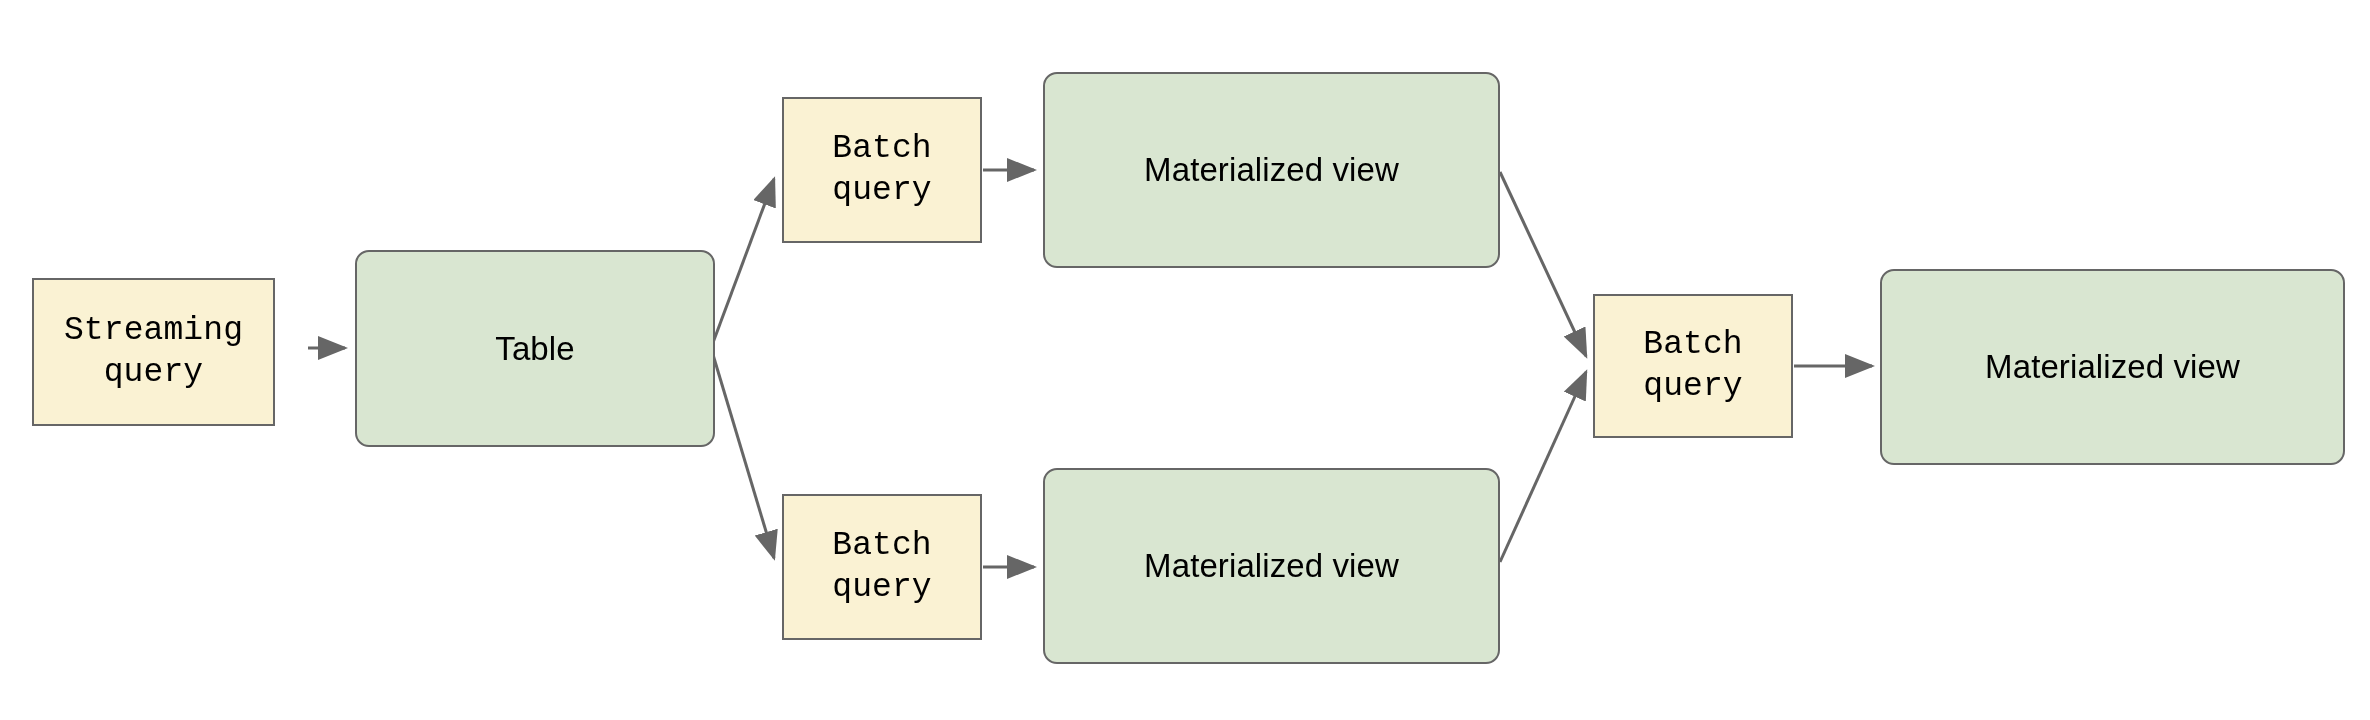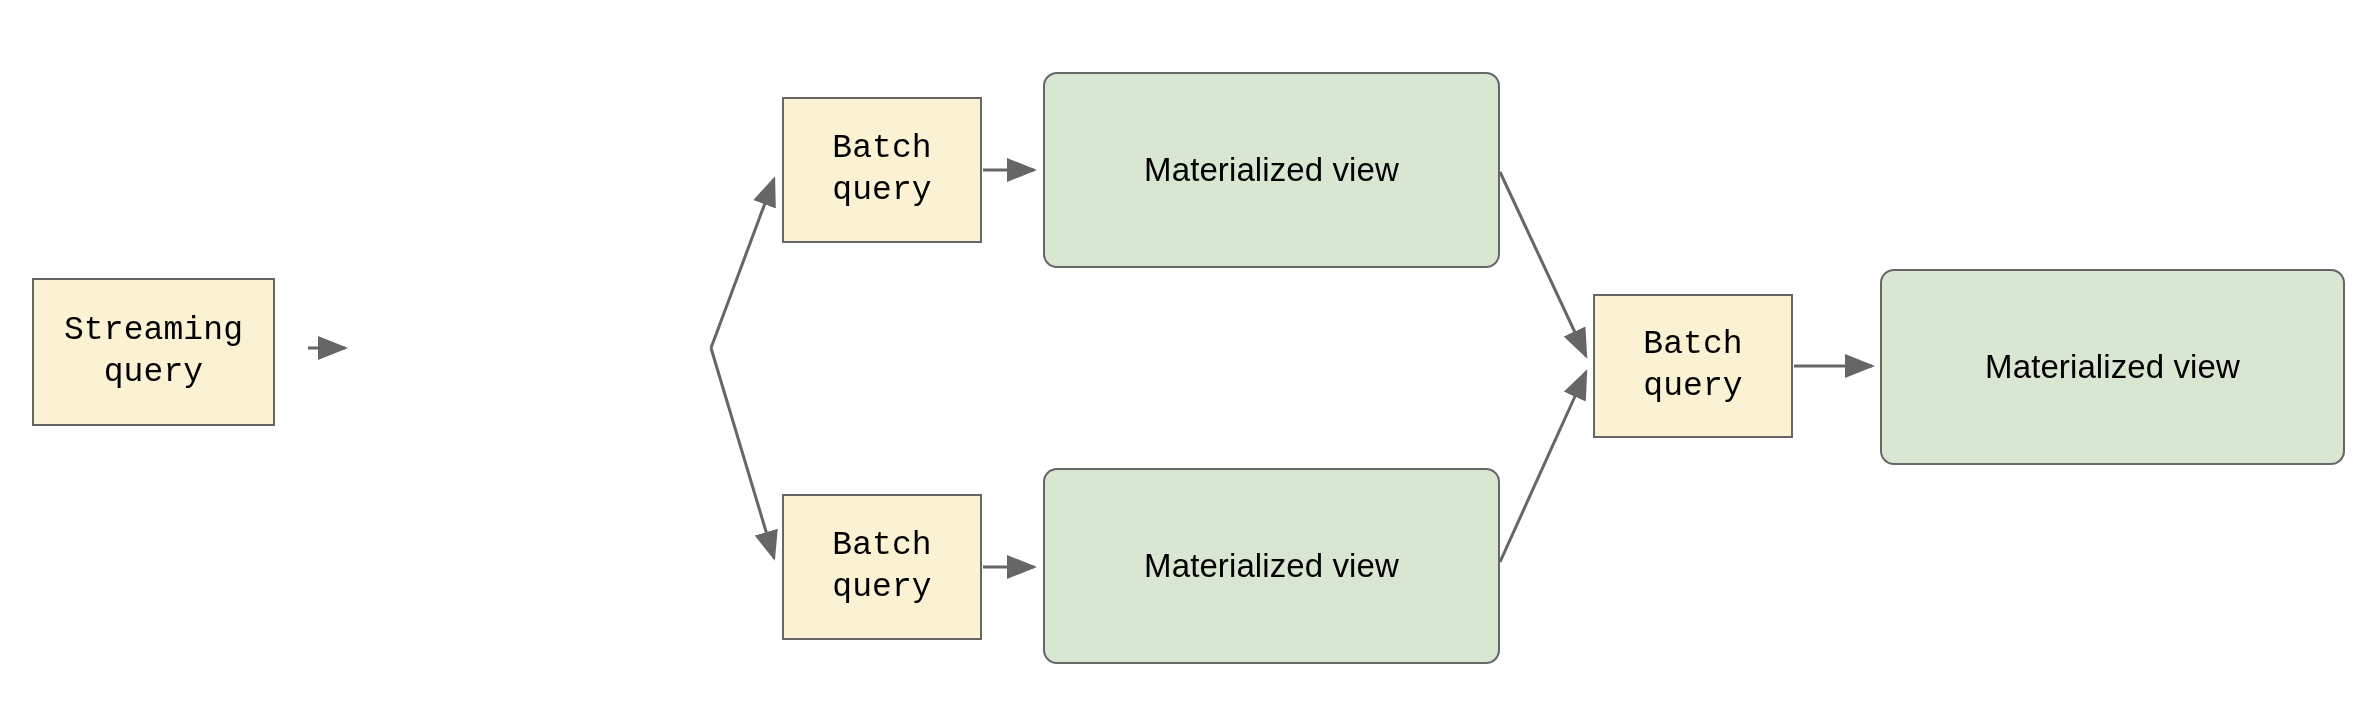--- a/index.html
+++ b/index.html
@@ -80,20 +80,23 @@
     <line x1="1500" y1="562" x2="1586" y2="372" stroke="#666666" stroke-width="3" marker-end="url(#arrowhead)"></line>
 
     <line x1="1794" y1="366" x2="1872" y2="366" stroke="#666666" stroke-width="3" marker-end="url(#arrowhead)"></line>
   </svg>
 
   <div class="node node-process" style="left:32px; top:278px; width:243px; height:148px;">
     <span class="node-label">Streaming
 query</span>
   </div>
 
+  <div class="node node-store" style="left:355px; top:250px; width:360px; height:197px;">
+    <span class="node-label">Table</span>
+  </div>
 
   <div class="node node-process" style="left:782px; top:97px; width:200px; height:146px;">
     <span class="node-label">Batch
 query</span>
   </div>
 
   <div class="node node-store" style="left:1043px; top:72px; width:457px; height:196px;">
     <span class="node-label">Materialized view</span>
   </div>
 

